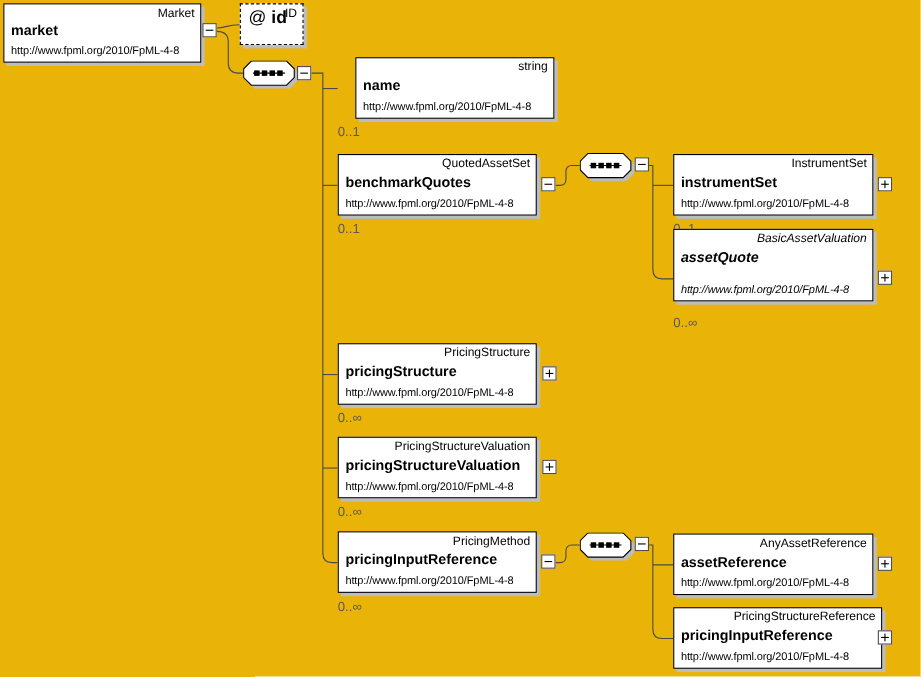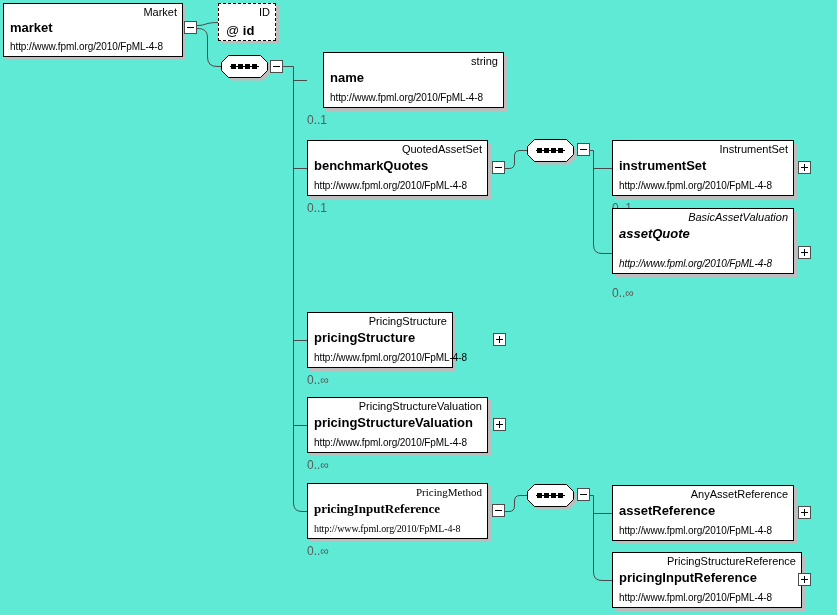--- a/index.html
+++ b/index.html
@@ -1,23 +1,23 @@
 <!DOCTYPE html>
 <html><head>
 <meta charset="utf-8">
 <style>
   html,body{margin:0;padding:0;background:#fff;font-family:"Liberation Sans",sans-serif;}
-  .stage{position:relative;width:837px;height:615px;background:#5eead4;overflow:hidden;}
+  .stage{position:relative;width:837px;height:615px;background:#eab308;overflow:hidden;}
   svg.lines{position:absolute;left:0;top:0;pointer-events:none;}
   .node{position:absolute;background:#fff;border:1px solid #000;box-shadow:3px 3px 0 #bdbdbd;box-sizing:border-box;}
   .node.dashed{border:1px dashed #000;}
   .ntype{position:absolute;top:2px;right:5px;font-size:11px;color:#000;white-space:nowrap;}
   .nname{position:absolute;left:6px;top:17px;font-size:13px;font-weight:bold;color:#000;white-space:nowrap;}
   .nns{position:absolute;left:6px;bottom:4px;font-size:10px;letter-spacing:-0.1px;color:#000;white-space:nowrap;}
-  .attrline{position:absolute;left:7px;top:19px;font-size:13px;color:#000;white-space:nowrap;}
+  .attrline{position:absolute;left:7px;top:4px;font-size:16px;color:#000;white-space:nowrap;}
   .attrline b{font-weight:bold;}
   .card{position:absolute;font-size:12px;color:#5a5a5a;text-align:left;white-space:nowrap;}
   .btn{position:absolute;width:13px;height:13px;background:#fff;border:1px solid #4d4d4d;box-sizing:border-box;cursor:pointer;}
   .btn .hb{position:absolute;left:2px;top:5px;width:7px;height:1px;background:#000;}
   .btn .vb{position:absolute;left:5px;top:2px;width:1px;height:7px;background:#000;}
   .seq{position:absolute;width:51px;height:27px;}
 </style>
 </head>
 <body>
 
@@ -113,21 +113,21 @@
     <span class="ntype">BasicAssetValuation</span>
     <span class="nname">assetQuote</span>
     <span class="nns">http://www.fpml.org/2010/FpML-4-8</span>
   </div>
   <div class="btn" style="left:798px;top:246px;">
       <i class="hb"></i>
       <i class="vb"></i>
     </div>
   <div class="card" style="left:612px;top:286px;width:182px;">0..∞</div>
 
-  <div class="node" style="left:307px;top:312px;width:146px;height:56px;">
+  <div class="node" style="left:307px;top:312px;width:181px;height:56px;">
     <span class="ntype">PricingStructure</span>
     <span class="nname">pricingStructure</span>
     <span class="nns">http://www.fpml.org/2010/FpML-4-8</span>
   </div>
   <div class="btn" style="left:493px;top:333px;">
       <i class="hb"></i>
       <i class="vb"></i>
     </div>
   <div class="card" style="left:307px;top:373px;width:181px;">0..∞</div>
 
@@ -135,21 +135,21 @@
     <span class="ntype">PricingStructureValuation</span>
     <span class="nname">pricingStructureValuation</span>
     <span class="nns">http://www.fpml.org/2010/FpML-4-8</span>
   </div>
   <div class="btn" style="left:493px;top:418px;">
       <i class="hb"></i>
       <i class="vb"></i>
     </div>
   <div class="card" style="left:307px;top:458px;width:181px;">0..∞</div>
 
-  <div class="node" style="left:307px;top:483px;width:181px;height:56px;font-family:Liberation Serif, serif;">
+  <div class="node" style="left:307px;top:483px;width:181px;height:56px;">
     <span class="ntype">PricingMethod</span>
     <span class="nname">pricingInputReference</span>
     <span class="nns">http://www.fpml.org/2010/FpML-4-8</span>
   </div>
   <div class="btn" style="left:492px;top:504px;">
       <i class="hb"></i>
     </div>
   <div class="card" style="left:307px;top:544px;width:181px;">0..∞</div>
 
   <svg class="seq" style="left:527px;top:484px;" viewBox="0 0 51 27">

